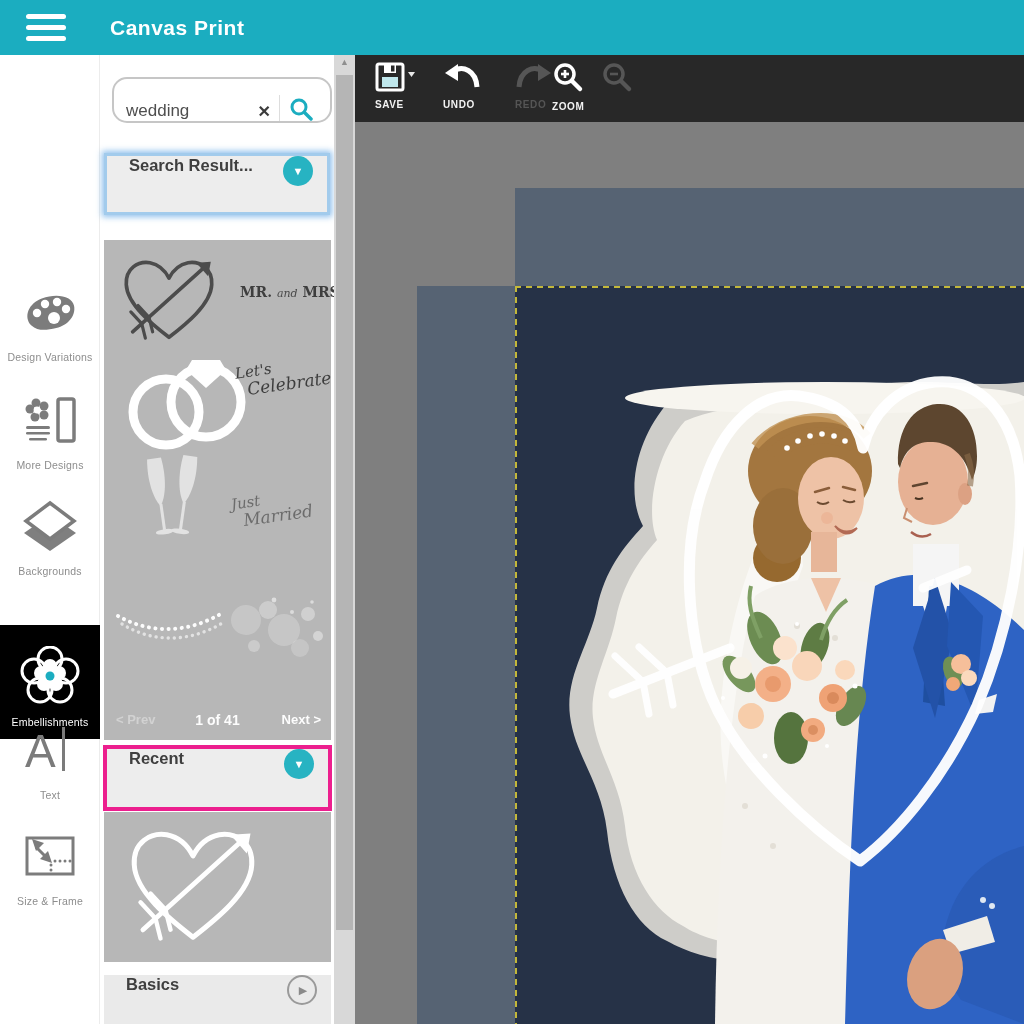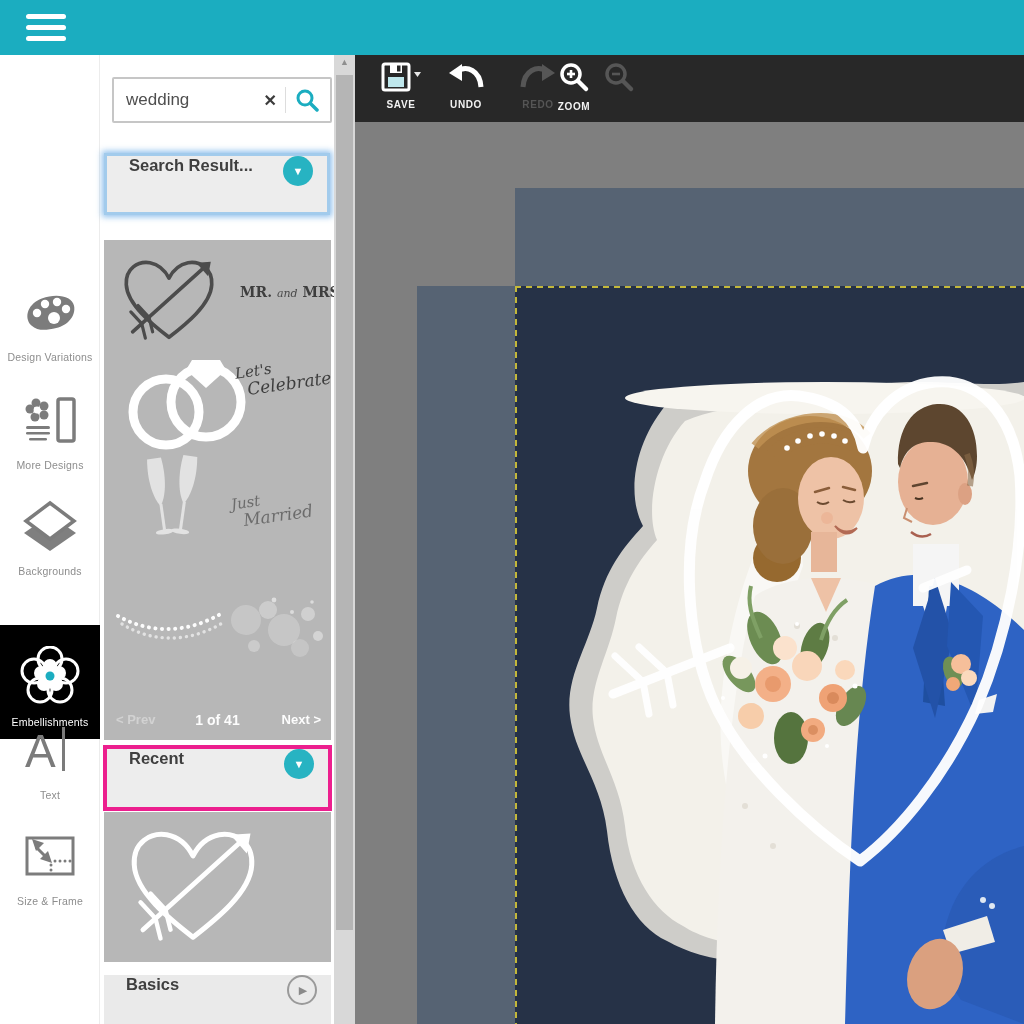--- a/index.html
+++ b/index.html
@@ -17,21 +17,21 @@
   .sidebar { position:absolute; left:0; top:55px; width:100px; height:969px; background:#fff; border-right:1px solid #ececec; }
   .nav-item { position:absolute; left:0; width:100px; text-align:center; color:#7c7c7c; cursor:pointer; }
   .nav-item .lbl { display:block; font-size:10.5px; color:#8d8d8d; margin-top:6px; letter-spacing:.2px; }
   .nav-item svg { display:inline-block; }
   .nav-item.selected { background:#000000; color:#fff; padding-top:21px;margin-top:27px; }
   .nav-item.selected .lbl { color:#fff; }
 
   
   .panel { position:absolute; left:100px; top:55px; width:255px; height:969px; background:#fff; }
   .search-box { position:absolute; left:12px; top:22px; width:220px; height:46px; background:#fff;
-                border:2px solid #c6c6c6; border-radius:2px; display:flex; align-items:center; padding:0 9px 0 12px; }
+                border:2px solid #c6c6c6; border-radius:15px; display:flex; align-items:flex-end; padding:0 15px 0 12px; }
   .search-box input { border:none; outline:none; flex:1; min-width:0; font-size:17px; color:#4f4f4f;
                       font-family:"Liberation Sans",sans-serif; background:transparent; }
   .search-clear { font-size:16px; color:#3c3c3c; font-weight:bold; padding:0 8px; cursor:pointer; }
   .search-divider { width:1px; height:26px; background:#ddd; }
   .search-go { padding:0 2px 0 9px; cursor:pointer; display:flex; align-items:center; }
 
   .section-bar { position:absolute; background:#ededed; display:flex; cursor:pointer; }
   .section-bar .bar-label { font-size:16.5px; font-weight:bold; color:#3f3f3f; margin-left:22px; flex:1; }
   .round-btn { width:30px; height:30px; border-radius:50%; background:#27b3c2; color:#fff;
                display:flex; align-items:center; justify-content:center; font-size:11px; margin-right:14px; cursor:pointer; }
@@ -59,21 +59,21 @@
   .pg-page { position:absolute; left:0; right:0; text-align:center; color:#fdfdfd; font-size:14px; }
   .pg-next { position:absolute; right:10px; color:#fdfdfd; font-size:13px; cursor:pointer; }
 
   .panel-scrollbar { position:absolute; right:0; top:0; width:21px; height:969px; background:#d8d8d8; }
   .scroll-up { position:absolute; top:2px; left:0; width:21px; text-align:center; font-size:9px; color:#8f8f8f; cursor:pointer; }
   .scroll-thumb { position:absolute; top:20px; left:2px; width:17px; height:855px; background:#b5b5b5; cursor:pointer; }
 
   
   .main { position:absolute; left:355px; top:55px; width:669px; height:969px; }
   .toolbar { position:absolute; left:0; top:0; right:0; height:67px; background:#282828; }
-  .tool { position:absolute; top:7px; text-align:center; cursor:pointer; }
+  .tool { position:absolute; top:7px; text-align:left; cursor:pointer; }
   .tool .tlabel { display:block; font-size:10px; font-weight:bold; letter-spacing:.6px; color:#f2f2f2; margin-top:3px; }
   .tool.disabled .tlabel { color:#555; }
   .t-save { left:20px; width:52px; }
   .t-undo { left:88px; width:46px; }
   .t-redo { left:142px; width:46px;margin-left:18px; }
   .t-zoomin { left:197px; width:44px; }
   .t-zoomout { left:246px; width:36px; }
 
   .workspace { position:absolute; left:0; top:67px; right:0; bottom:0; background:#7f7f7f; overflow:hidden; }
   .wrapA { position:absolute; left:160px; top:66px; right:0; bottom:0; background:#566373; }
@@ -101,20 +101,21 @@
     </symbol>
   </defs>
 </svg>
 
 <div class="app-header">
   <div class="hamburger">
     <span></span>
       <span></span>
       <span></span>
   </div>
+  <div class="app-title">Canvas Print</div>
 </div>
 
 <div class="sidebar">
 
 
 
   <div class="nav-item" style="top:230px">
     <span>
       <svg width="58" height="56" viewBox="0 0 58 56">
         <path d="M8 36 C2 26 10 14 24 12 C40 10 54 16 54 26 C54 36 44 44 32 44 C22 44 14 44 8 36 Z" fill="#7c7c7c" transform="rotate(-12 29 28)"></path>

